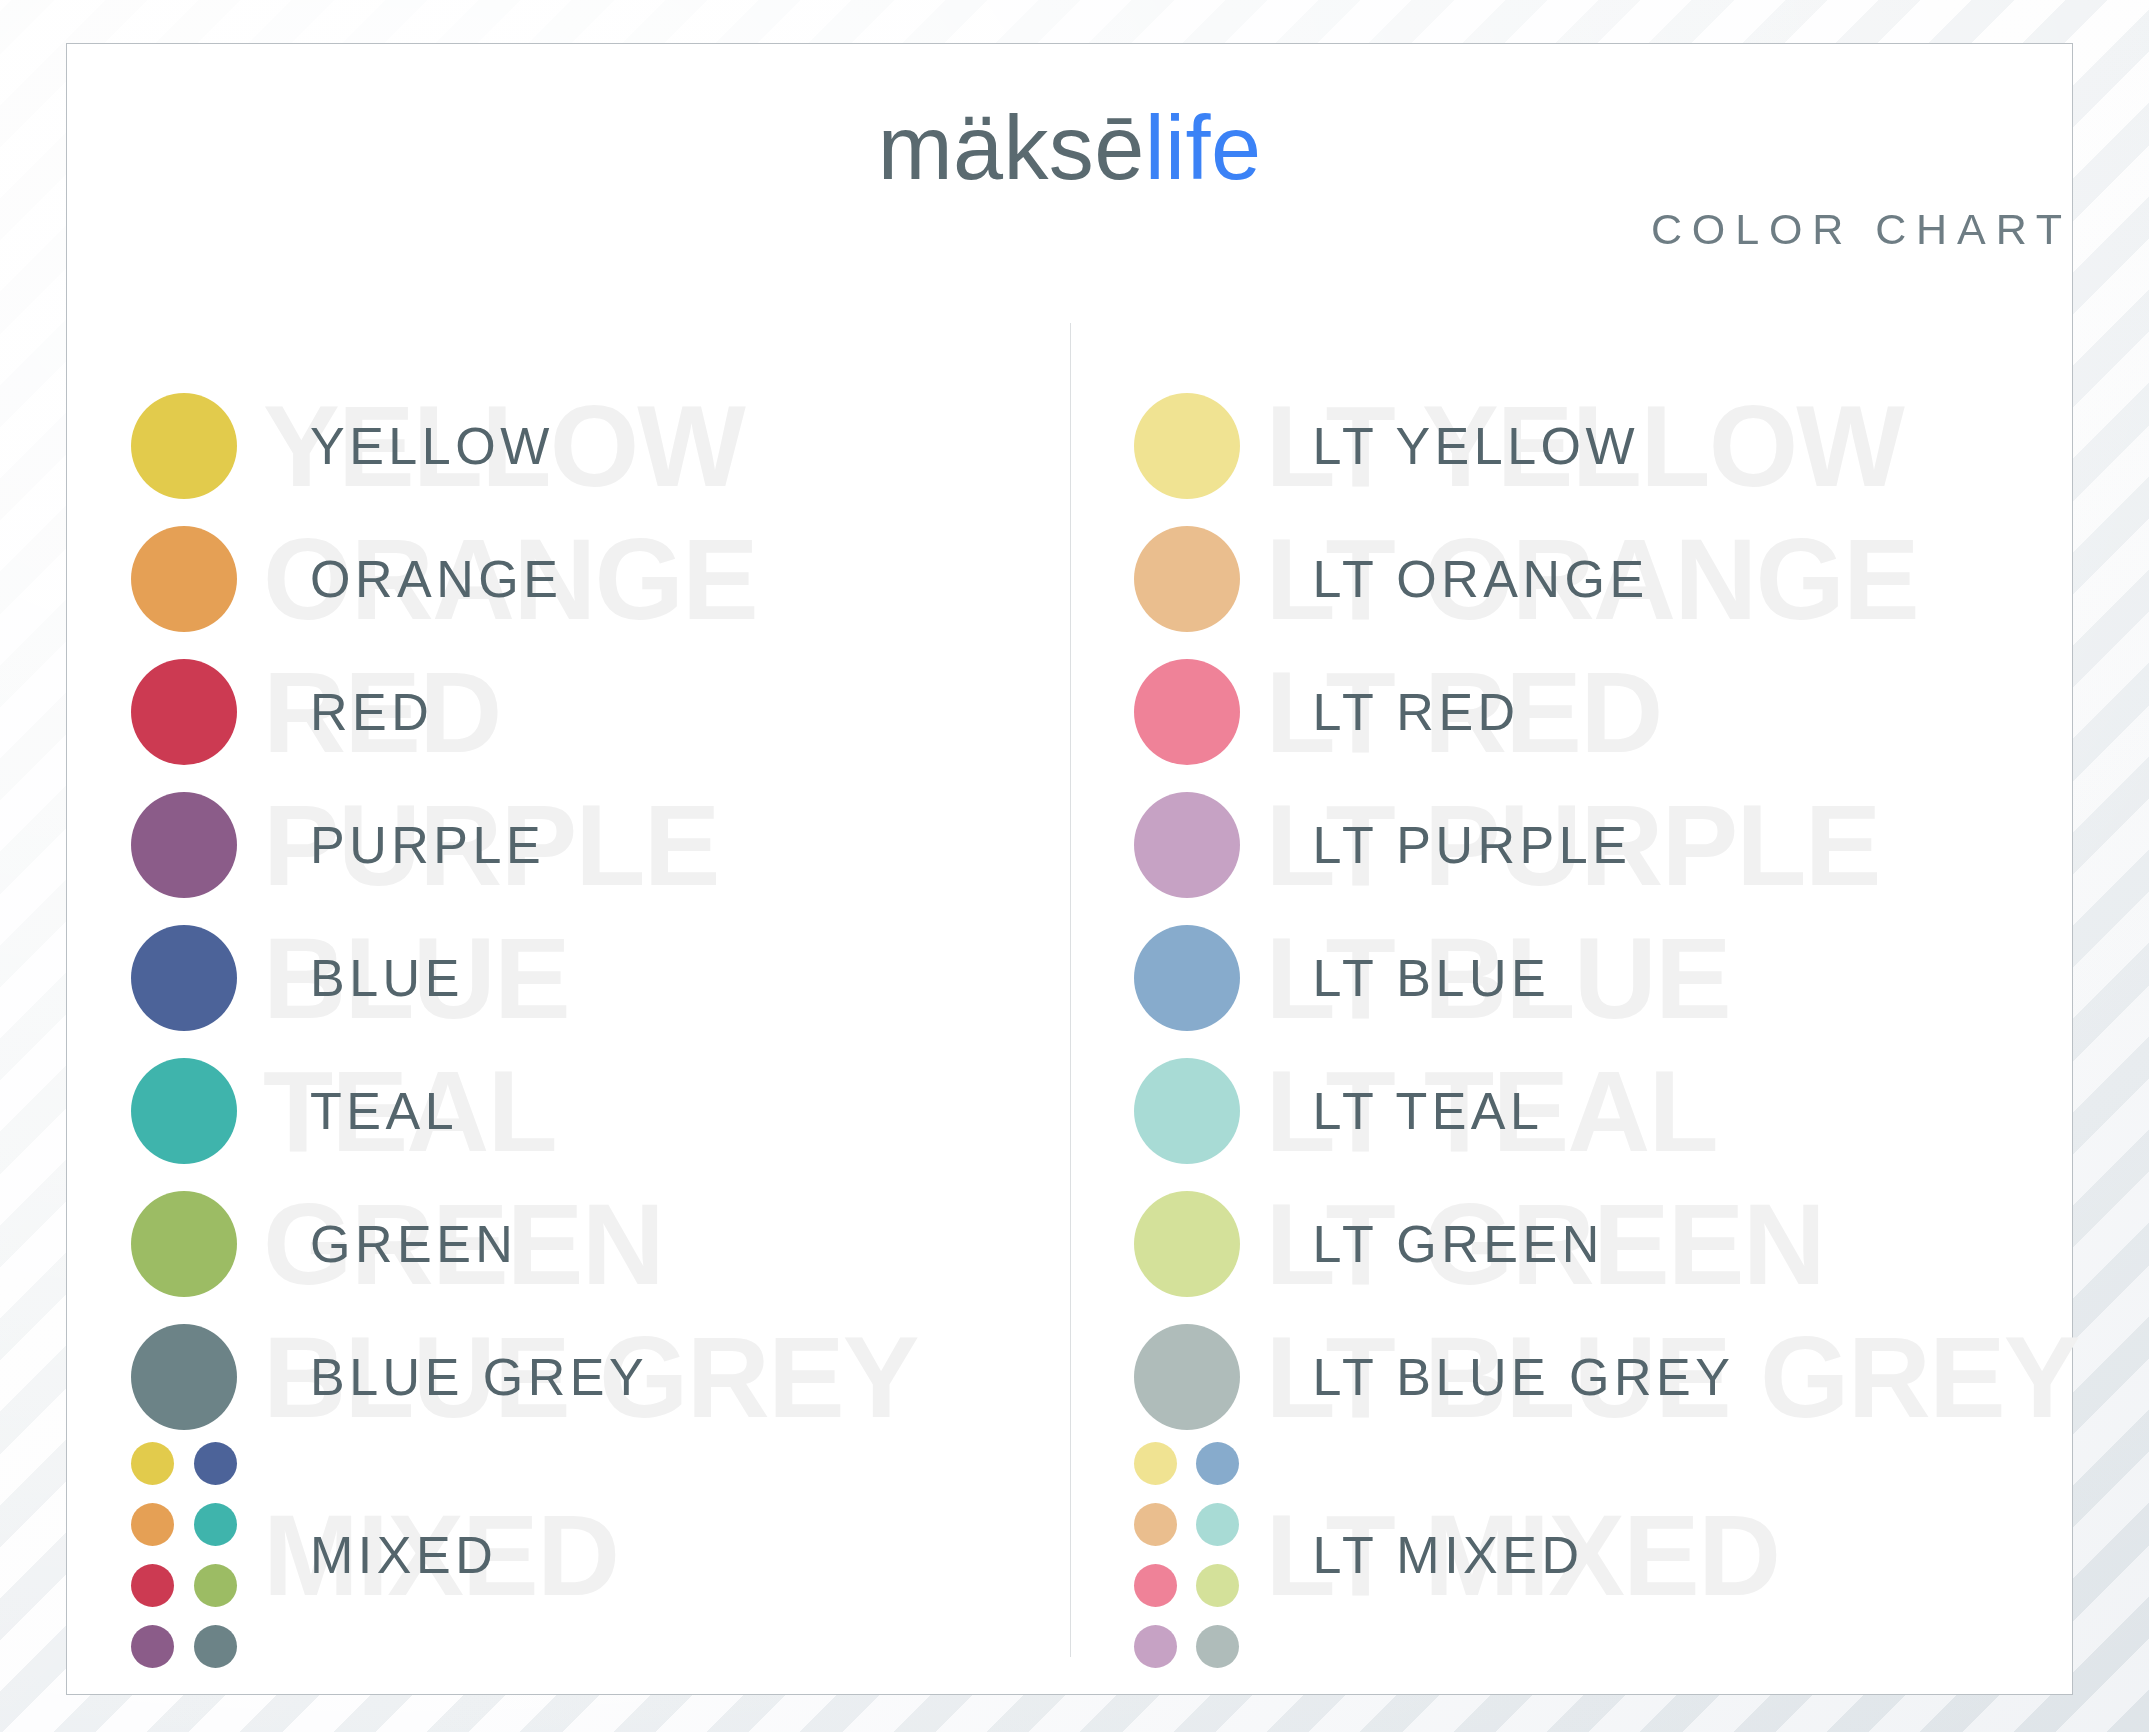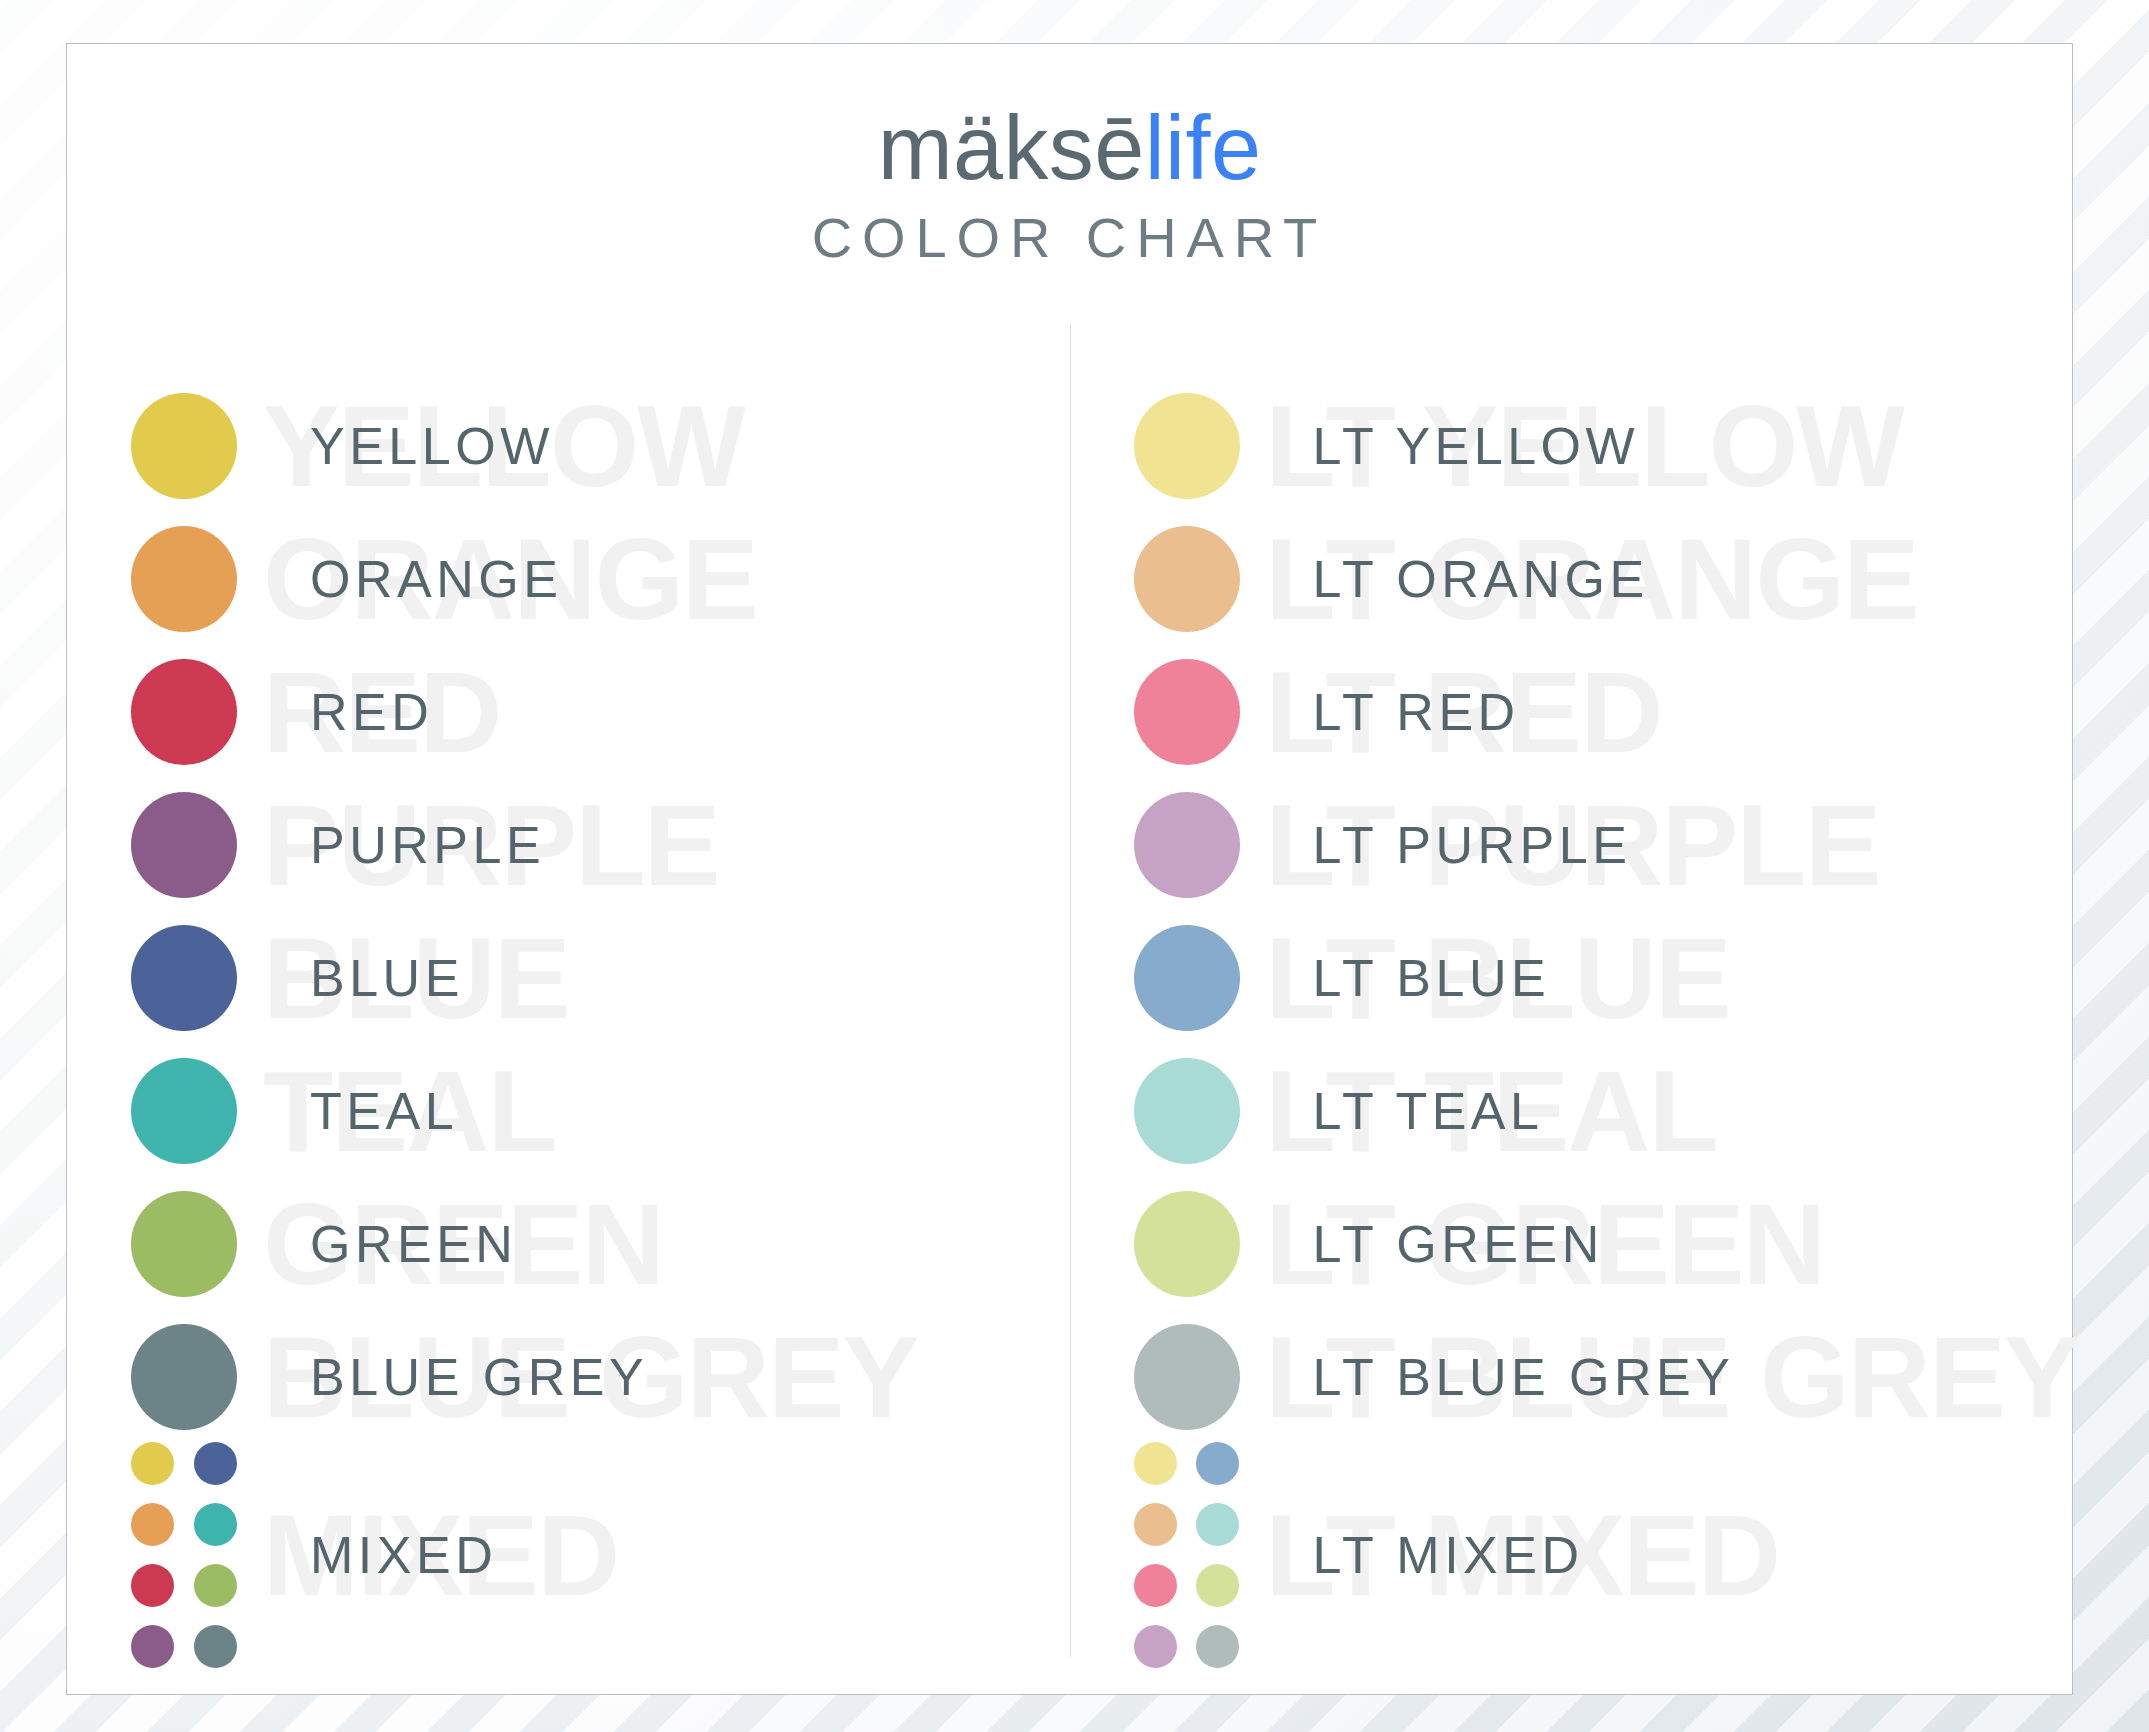--- a/index.html
+++ b/index.html
@@ -64,24 +64,25 @@
     font-size: 90px;
     letter-spacing: 0.4px;
     color: #5a6a70;
     line-height: 1.02;
     white-space: nowrap;
   }
   #logo .thin { font-weight: 400; text-align: right; }
   #logo .light { color: #3b82f6; font-weight: 300; }
   #subtitle {
     margin-top: 10.7px;
-    font-size: 56px;
+    font-size: 43px;
     letter-spacing: 9.9px;
     color: #6e7d84;
     font-weight: 300;
+    text-align: right;
   }
 
   
   #columns {
     position: absolute;
     left: 0;
     top: 283px;
     width: 100%;
     display: flex;
   }

